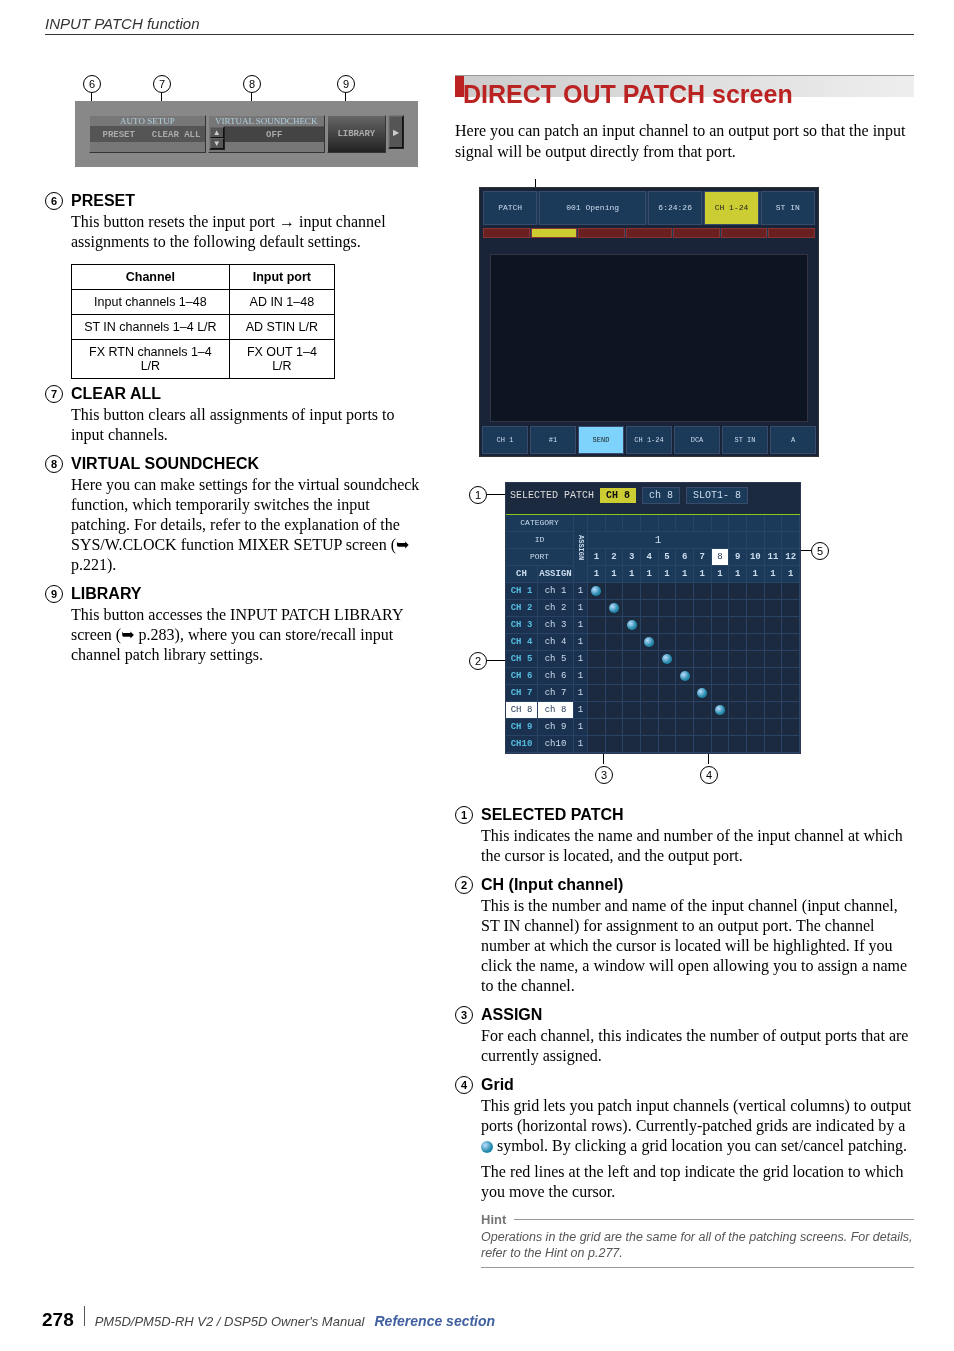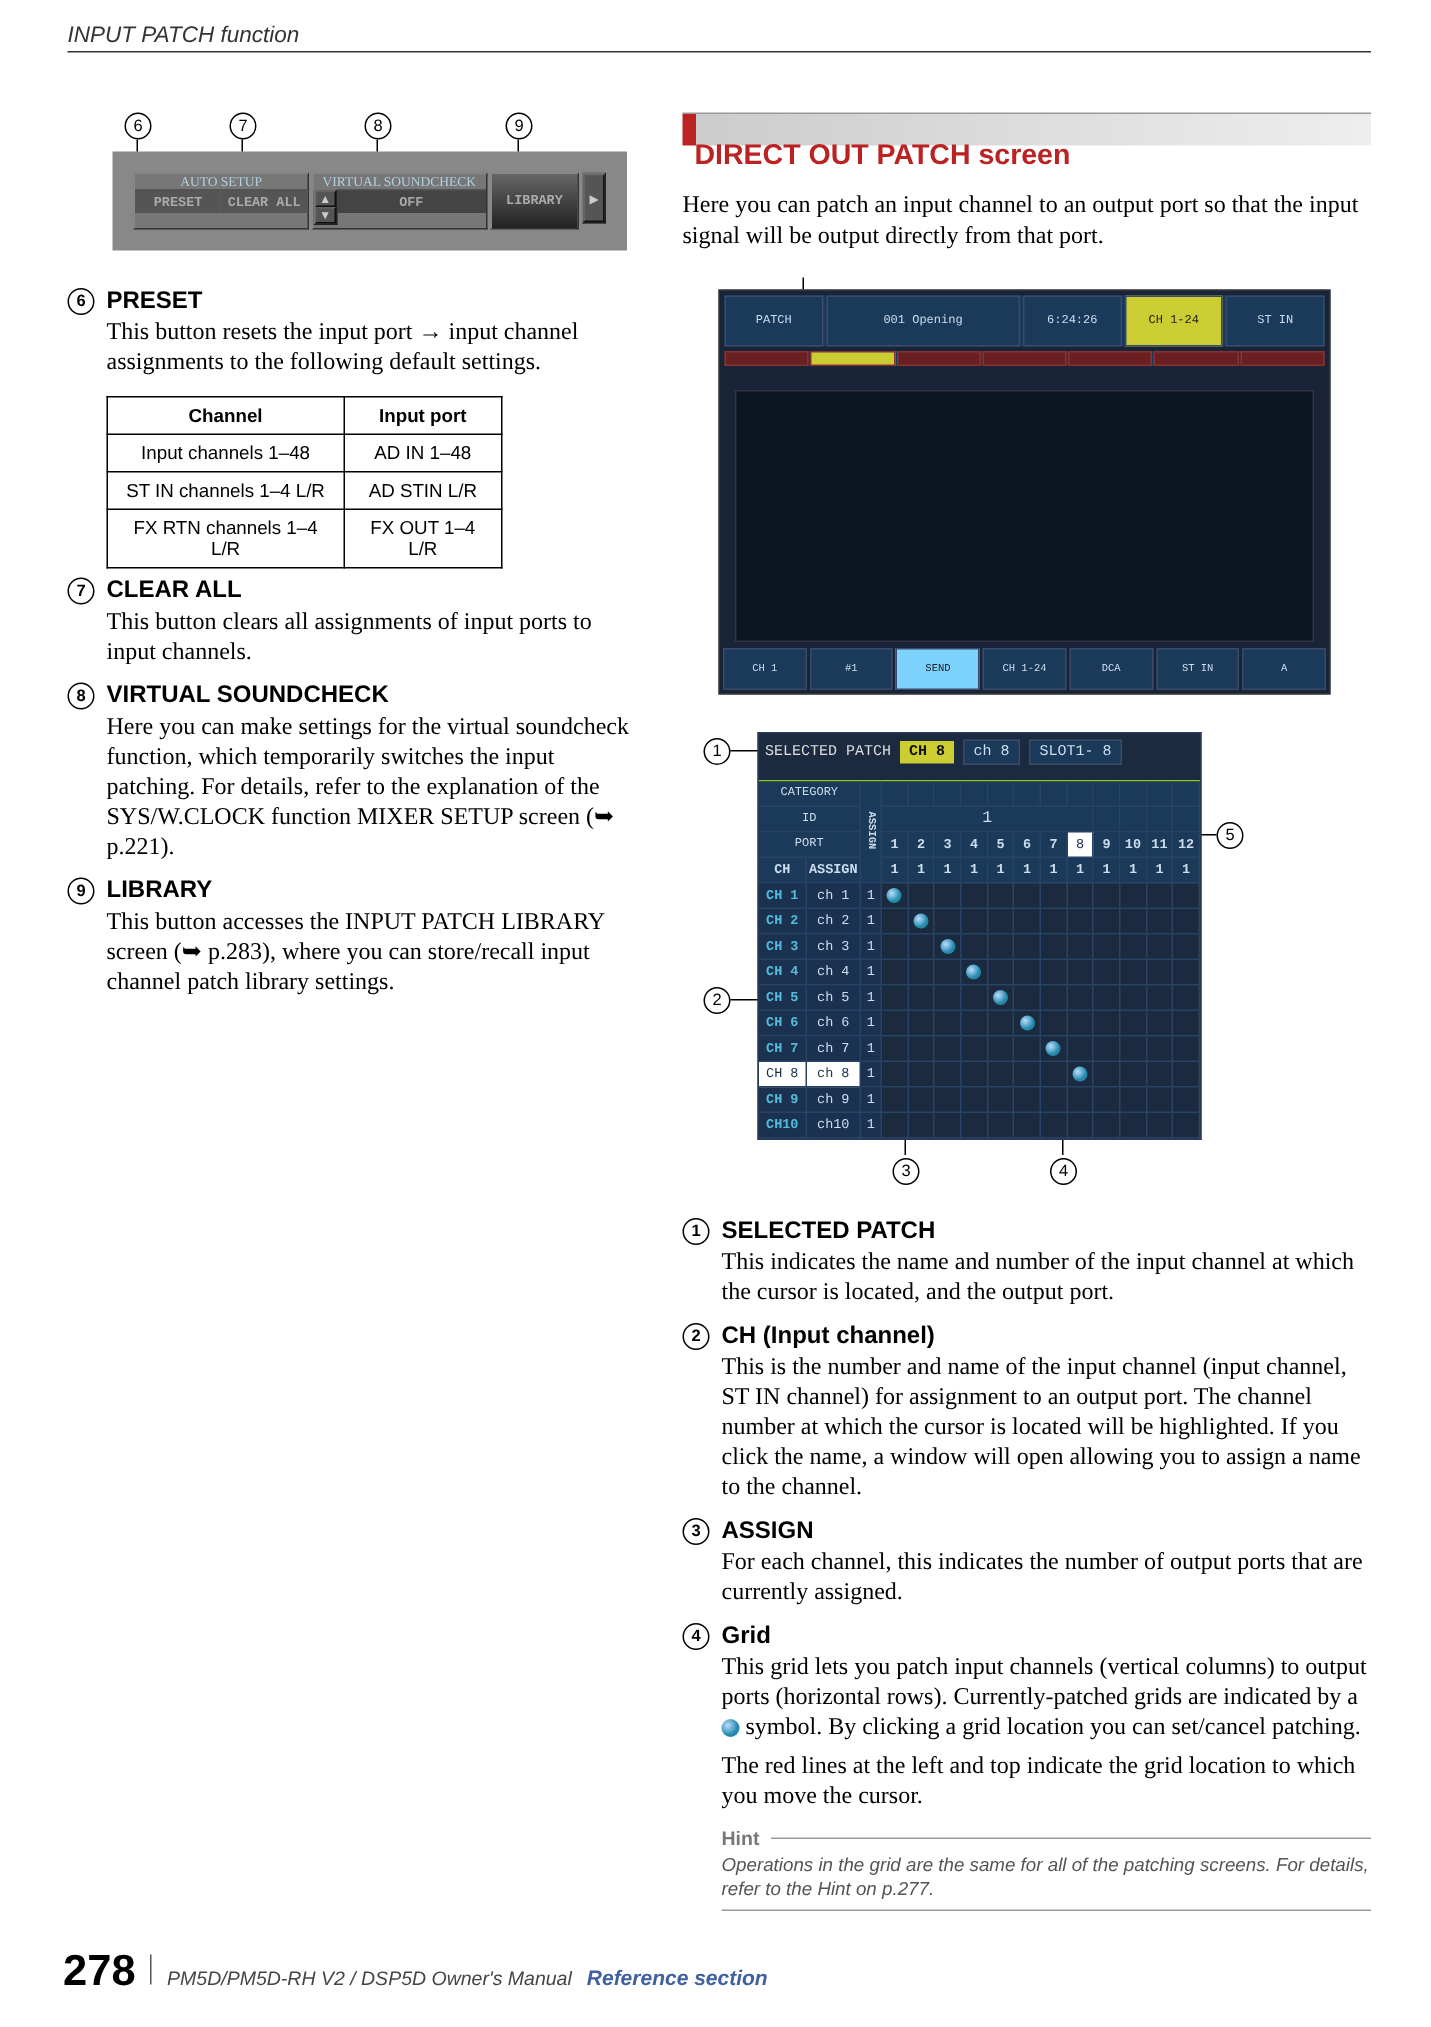--- a/index.html
+++ b/index.html
@@ -144,42 +144,42 @@
     width: 100%;
     background: linear-gradient(90deg, #b22 0%, #b22 2%, #ccc 2%, #eee 100%);
     position: absolute;
     top: 0;
     border-top: 1px solid #999;
   }
   .screen-title-text {
     position: relative;
     font-family: Arial, Helvetica, sans-serif;
     font-weight: bold;
-    font-size: 19px;
+    font-size: 25px;
     color: #b22;
-    padding: 18px 0 0 8px;
+    padding: 5px 0 0 8px;
   }
   .intro {
     font-size: 16px;
     line-height: 1.3;
     margin-bottom: 16px;
   }
   .overview-label {
     font-family: Arial, Helvetica, sans-serif;
     font-weight: bold;
     font-size: 12.5px;
     margin: 0 0 4px 25px;
   }
   .overview-connector {
     border-left: 1px solid #000;
     height: 8px;
     margin-left: 80px;
   }
   .screenshot-box {
-    width: 408px;
+    width: 340px;
     height: 270px;
     margin-left: 24px;
     margin-bottom: 25px;
     background: #1a2438;
     border: 1px solid #333;
     position: relative;
     box-sizing: border-box;
     overflow: hidden;
   }
   
@@ -270,21 +270,21 @@
   .footer {
     position:absolute;
     bottom: 20px;
     left: 0;
     right: 0;
     display:flex;
     align-items: baseline;
   }
   .footer .pnum {
     font-family: Arial, Helvetica, sans-serif;
-    font-size: 29px;
+    font-size: 19px;
     font-weight: bold;
     margin-left: 42px;
   }
   .footer .vbar {
     display: inline-block;
     height: 20px;
     border-left: 1px solid #555;
     margin: 0 10px;
   }
   .footer .doc {

